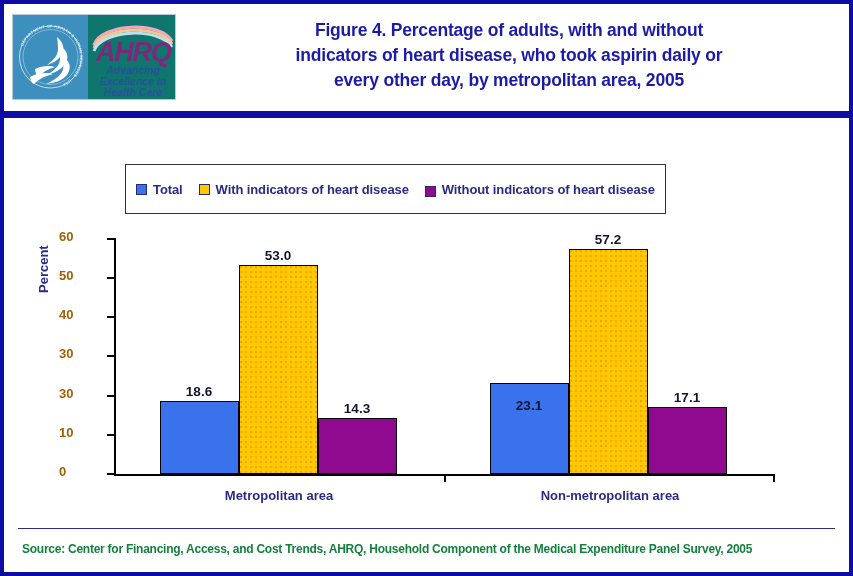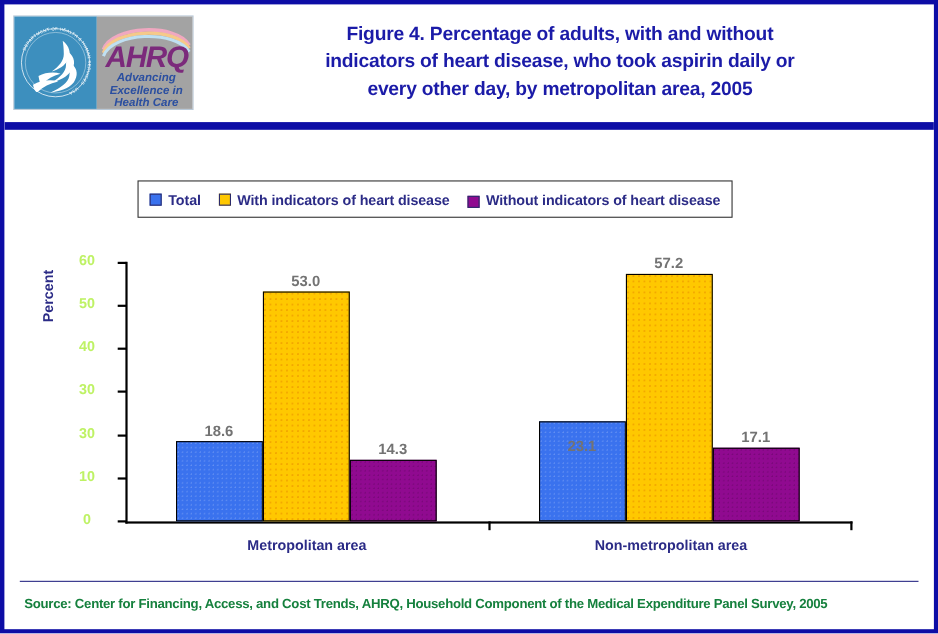--- a/index.html
+++ b/index.html
@@ -42,21 +42,21 @@
     position: relative;
     width: 75px;
     height: 100%;
     background: #3d8fbe;
     overflow: hidden;
   }
   #hhs-seal svg { display:block; }
   #ahrq-mark {
     position: relative;
     flex: 1;
-    background: #a3a3a3;
+    background: #0f766e;
     overflow: hidden;
     text-decoration: underline;
   }
   #ahrq-mark svg { display:block; }
 
   #title {
     position: absolute;
     left: 180px;
     top: 14px;
     width: 650px;
@@ -74,21 +74,21 @@
     width: 845px;
     height: 7px;
     background: #0d0da5;
   }
 
   
   #legend {
     position: absolute;
     left: 121px;
     top: 160px;
-    height: 34px;
+    height: 50px;
     border: 1px solid #333333;
     background: #ffffff;
     display: flex;
     align-items: center;
     padding: 0 10px;
     box-sizing: border-box;
   }
   .legend-item {
     display: flex;
     align-items: center;
@@ -149,22 +149,22 @@
     position: absolute;
     left: 103px;
     width: 8px;
     height: 2px;
     background: #000000;
   }
   .ytick-label {
     position: absolute;
     right: 0;
     width: 40px;
-    text-align: center;
-    color: #bef264;
+    text-align: left;
+    color: #a16207;
     font-size: 13px;
     font-weight: bold;
     transform: translateY(-9px);
   }
   .xtick {
     position: absolute;
     top: 470px;
     width: 2px;
     height: 8px;
     background: #000000;
@@ -190,21 +190,21 @@
   .bar-purple {
     background-color: #900a90;
     background-image:
       radial-gradient(circle at 1px 1px, rgba(0,0,0,0.18) 0.6px, transparent 0.7px);
     background-size: 4px 4px;
   }
   .bar-value {
     position: absolute;
     width: 70px;
     text-align: center;
-    color: #737373;
+    color: #0f172a;
     font-size: 13.5px;
     font-weight: bold;
   }
   .xcat-label {
     position: absolute;
     top: 484px;
     width: 260px;
     text-align: center;
     color: #2b2b86;
     font-size: 13px;

